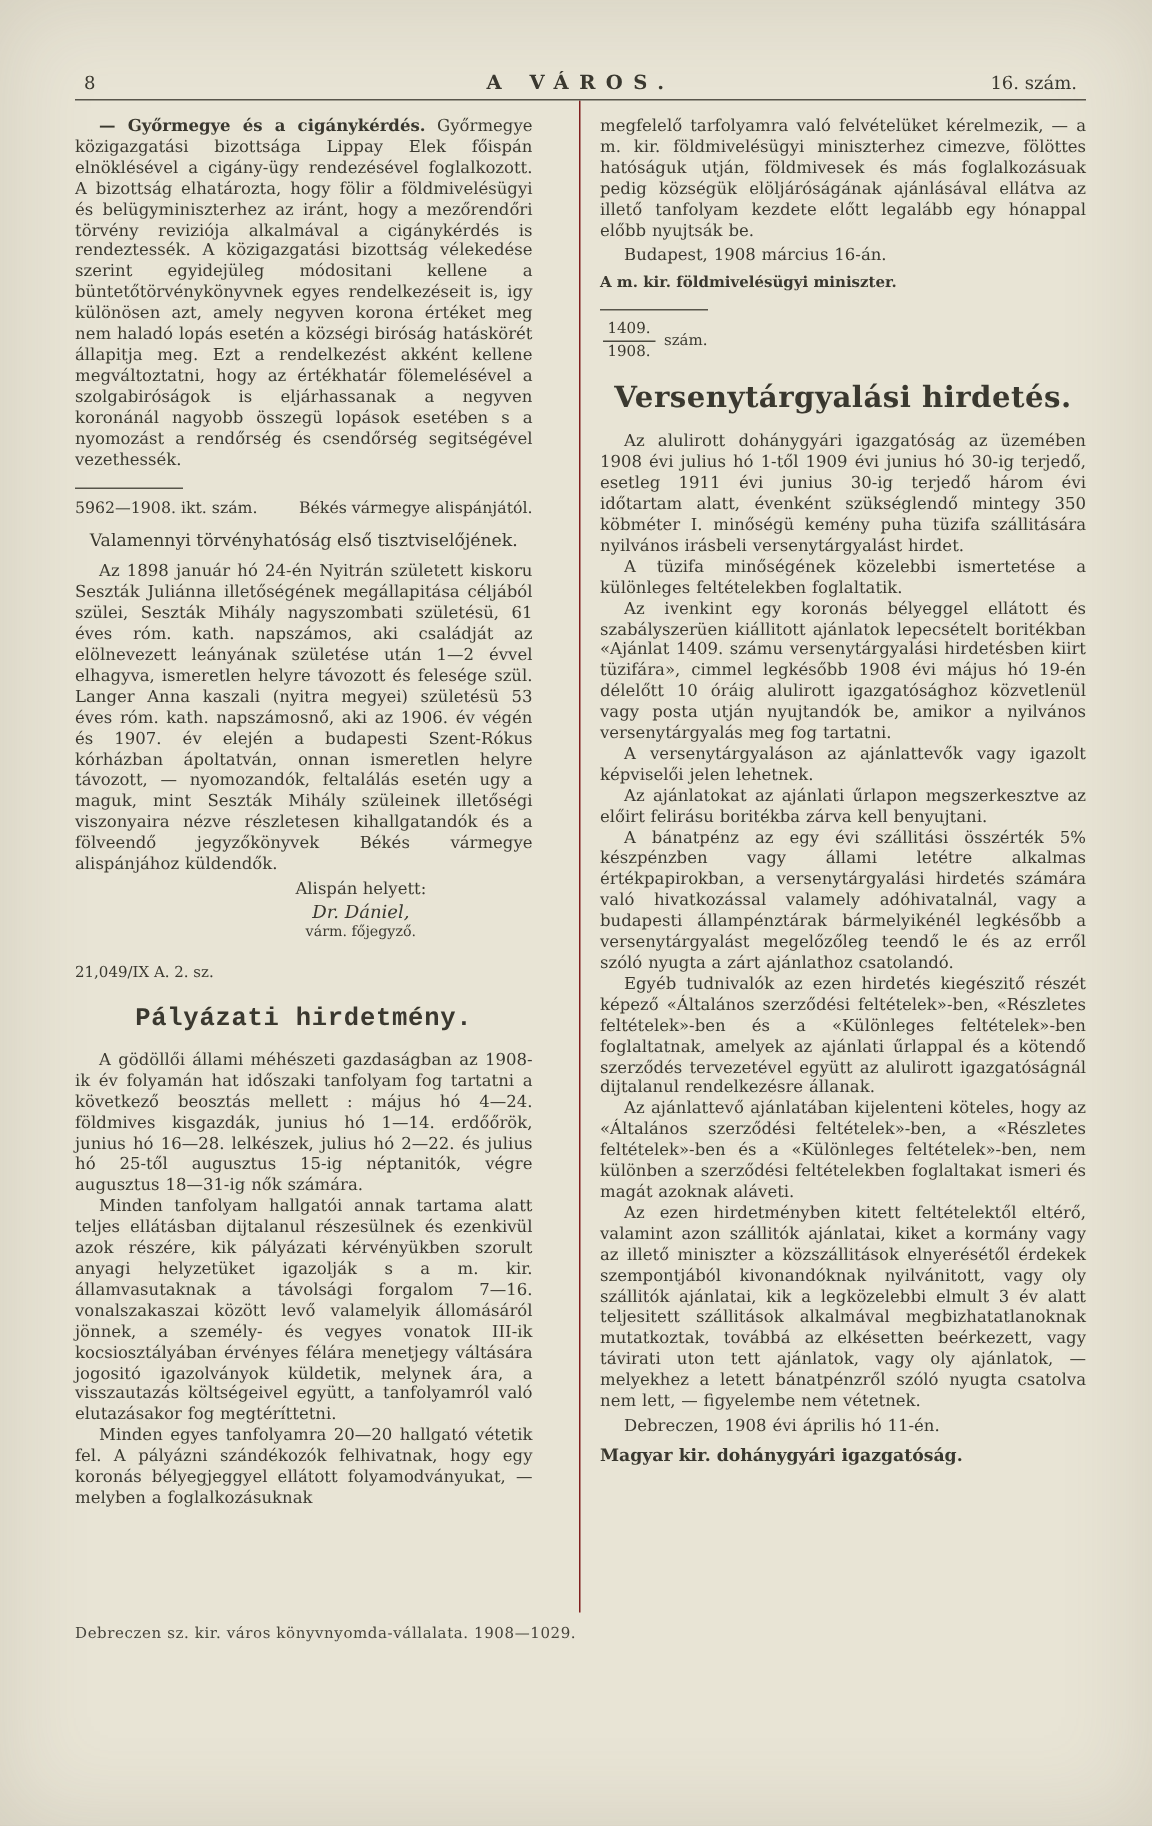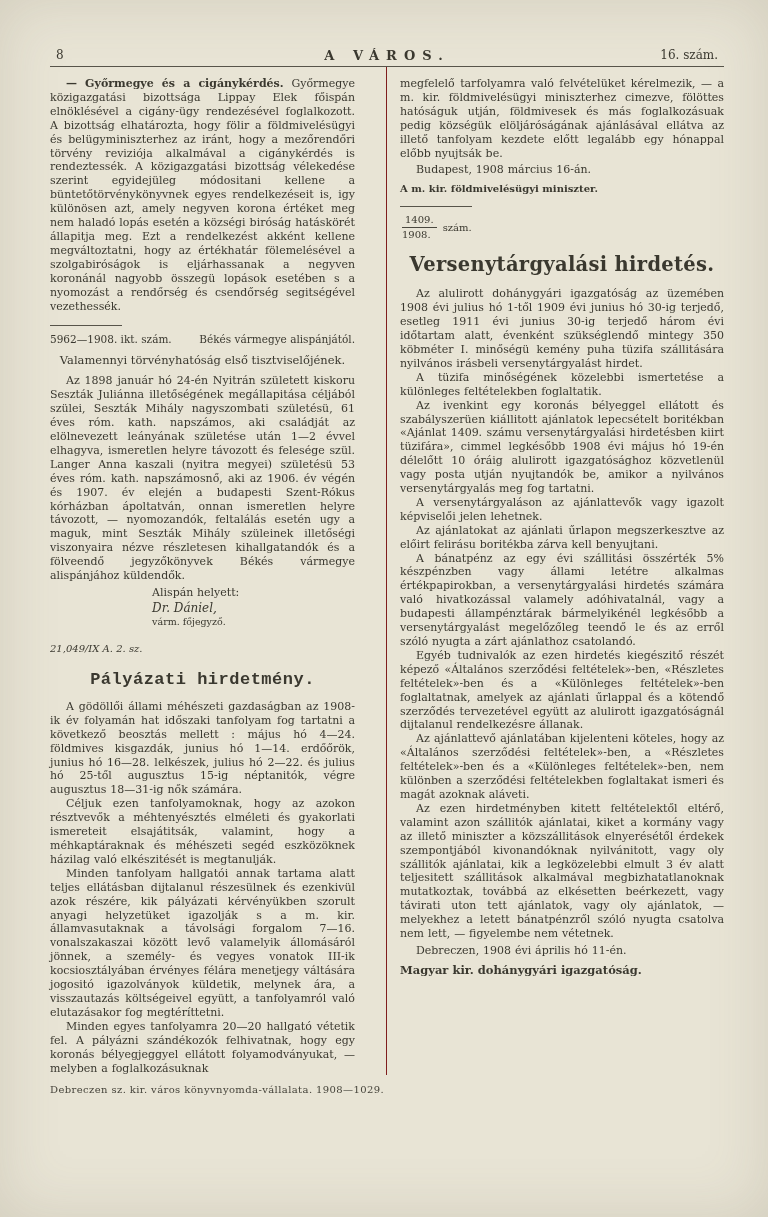--- a/index.html
+++ b/index.html
@@ -51,32 +51,32 @@
 
   .h-small { font-size: 11.5px; font-weight: normal; text-align: center;
              margin: 8px 0 6px 0; line-height: 1.3; }
   .h-med   { font-size: 17px;  font-weight: bold; text-align: center;
              margin: 16px 0 11px 0; letter-spacing: .5px; font-family: Liberation Mono, monospace; }
   .h-large { font-size: 19.5px; font-weight: bold; text-align: center;
              margin: 13px 0 11px 0; letter-spacing: .3px; }
 
   .dateline { text-indent: 16px; margin: 3px 0 2px 0; }
 
-  .sig { width: 58%; margin: 3px 26px 10px auto; }
+  .sig { width: 58%; margin: 3px 26px 10px auto; text-align: center; }
   .sig-role  { font-size: 11px; }
   .sig-name  { font-size: 12px; font-style: italic; margin-top: 2px; }
   .sig-title { font-size: 9.5px; margin-top: 1px; }
 
-  .ref-solo { font-size: 10px; margin: 16px 0 0 0; font-style: italic; }
+  .ref-solo { font-size: 10px; margin: 16px 0 0 0; }
 
   .sig-center { text-align: left; font-weight: bold; font-size: 10px; margin: 6px 0 4px 0; }
   .sig-right  { text-align: left;  font-weight: bold; font-size: 11.5px; margin: 5px 2px 0 0; }
 
   .frac-ref { display: flex; align-items: center; gap: 6px; font-size: 10px; margin: 2px 0 0 2px; }
-  .frac { display: inline-block; line-height: 1.15; }
+  .frac { display: inline-block; text-align: center; line-height: 1.15; }
   .frac-top { display: block; border-bottom: 1px solid #4a483f; padding: 0 3px 1px 3px; }
   .frac-bot { display: block; padding-top: 1px; }
 
   .footer { text-align: left; font-size: 10px; letter-spacing: .4px;
             margin-top: 9px; color: #45433a; font-weight: normal; }
 </style>
 </head>
 <body>
 
 <div class="sheet">
@@ -109,21 +109,20 @@
         <div class="sig-role">Alispán helyett:</div>
         <div class="sig-name">Dr. Dániel,</div>
         <div class="sig-title">várm. főjegyző.</div>
       </div>
 
       <p class="ref-solo">21,049/IX A. 2. sz.</p>
 
       <div class="h-med">Pályázati hirdetmény.</div>
 
       <p class="p">A gödöllői állami méhészeti gazdaságban az 1908-ik év folyamán hat időszaki tanfolyam fog tartatni a következő beosztás mellett : május hó 4—24. földmives kisgazdák, junius hó 1—14. erdőőrök, junius hó 16—28. lelkészek, julius hó 2—22. és julius hó 25-től augusztus 15-ig néptanitók, végre augusztus 18—31-ig nők számára.</p>
-      <p class="p">Céljuk ezen tanfolyamoknak, hogy az azokon résztvevők a méhtenyésztés elméleti és gyakorlati ismereteit elsajátitsák, valamint, hogy a méhkaptáraknak és méhészeti segéd eszközöknek házilag való elkészitését is megtanulják.</p>
       <p class="p">Minden tanfolyam hallgatói annak tartama alatt teljes ellátásban dijtalanul részesülnek és ezenkivül azok részére, kik pályázati kérvényükben szorult anyagi helyzetüket igazolják s a m. kir. államvasutaknak a távolsági forgalom 7—16. vonalszakaszai között levő valamelyik állomásáról jönnek, a személy- és vegyes vonatok III-ik kocsiosztályában érvényes félára menetjegy váltására jogositó igazolványok küldetik, melynek ára, a visszautazás költségeivel együtt, a tanfolyamról való elutazásakor fog megtéríttetni.</p>
       <p class="p">Minden egyes tanfolyamra 20—20 hallgató vétetik fel. A pályázni szándékozók felhivatnak, hogy egy koronás bélyegjeggyel ellátott folyamodványukat, — melyben a foglalkozásuknak</p>
 
     </div>
 
     <div class="col col-right">
 
       <p class="p noindent">megfelelő tarfolyamra való felvételüket kérelmezik, — a m. kir. földmivelésügyi miniszterhez cimezve, fölöttes hatóságuk utján, földmivesek és más foglalkozásuak pedig községük elöljáróságának ajánlásával ellátva az illető tanfolyam kezdete előtt legalább egy hónappal előbb nyujtsák be.</p>
 
       <p class="p dateline">Budapest, 1908 március 16-án.</p>

